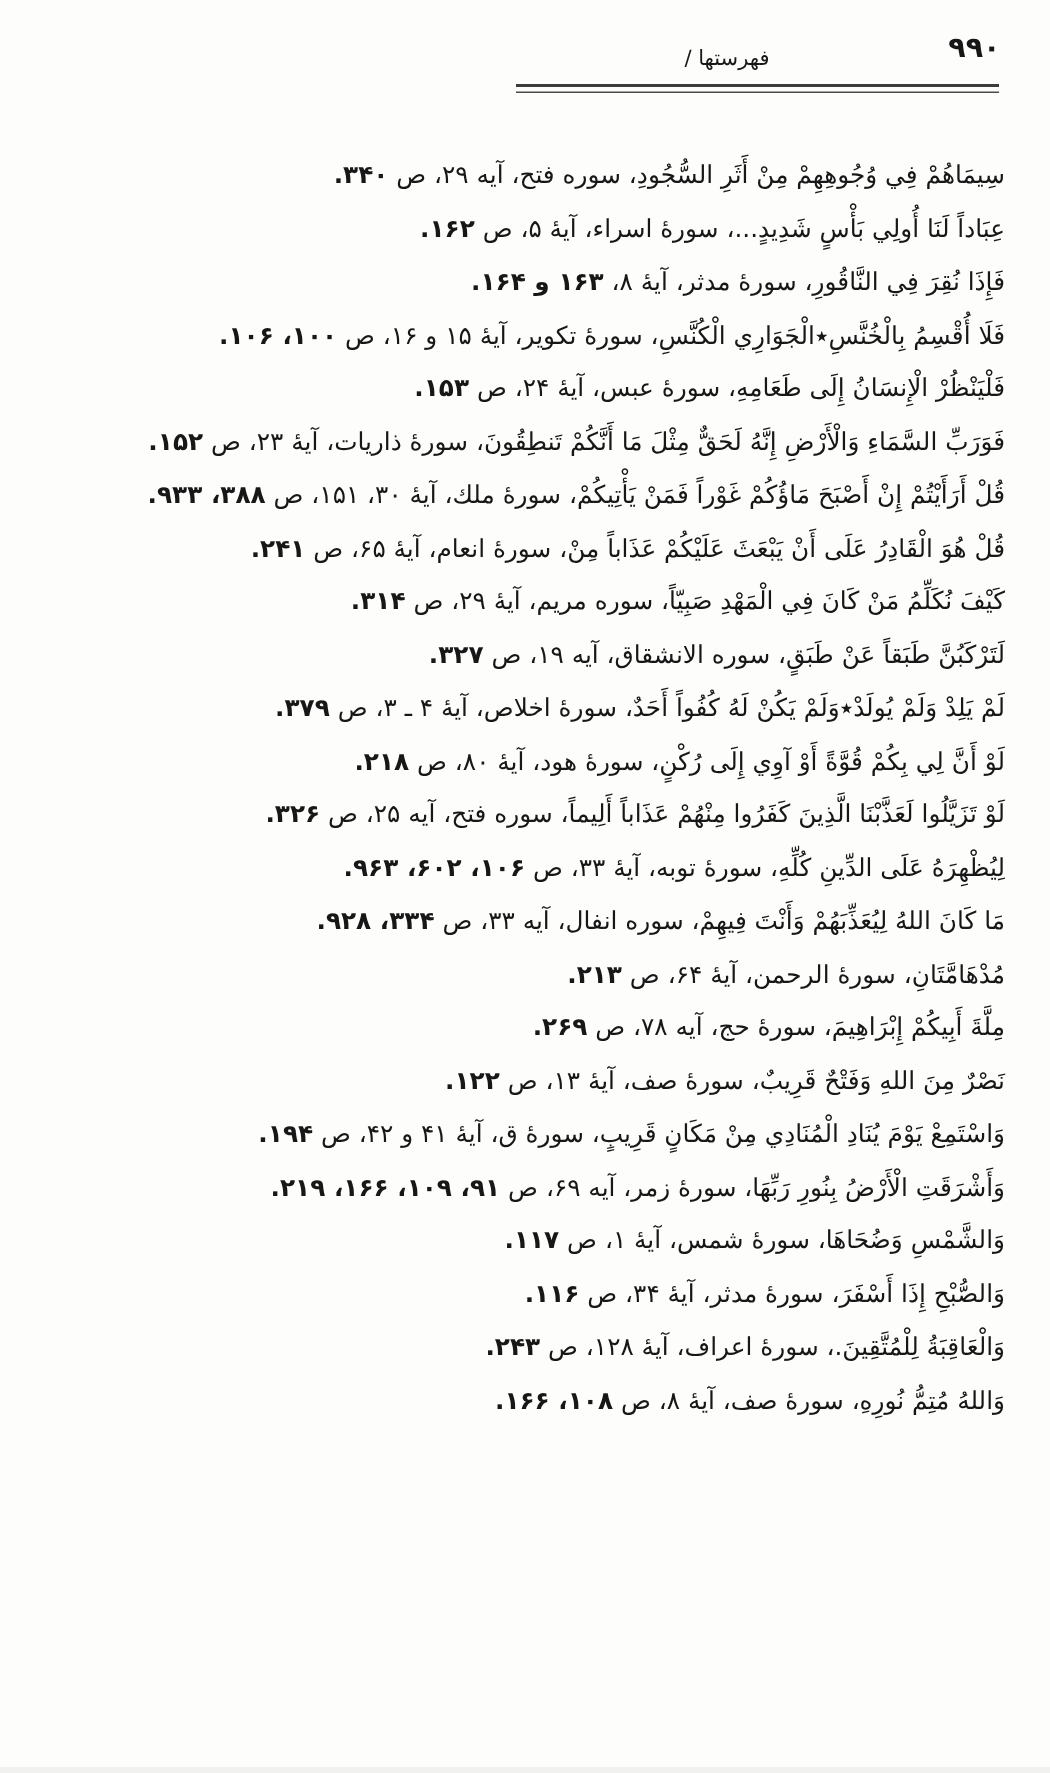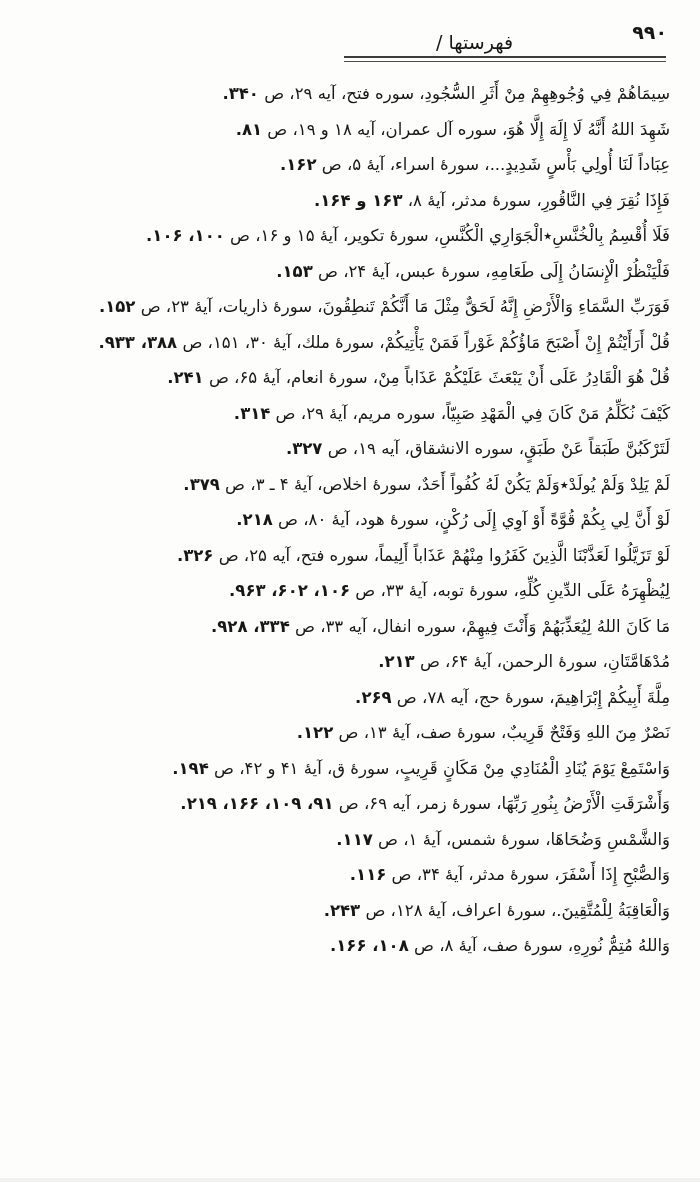--- a/index.html
+++ b/index.html
@@ -12,30 +12,30 @@
     color:#171717;
     margin:0 auto;
   }
   .page-number{
     position:absolute;top:21px;right:33px;
     font-size:19px;font-weight:bold;letter-spacing:1px;
     direction:rtl;
   }
   .header-title{
     position:absolute;top:31px;right:187px;
-    font-size:19px;
+    font-size:14px;
     direction:rtl;
   }
   .double-rule{
     position:absolute;top:56px;right:34px;width:322px;height:3px;
     border-top:2px solid #3c3c3c;
     border-bottom:1px solid #4a4a4a;
   }
   .entries{
-    position:absolute;top:76px;right:30px;left:14px;
+    position:absolute;top:99px;right:30px;left:14px;
     direction:rtl;text-align:right;
   }
   .entry{
     margin:0;
     white-space:nowrap;
     font-size:16.5px;
     line-height:35.5px;
     height:35.5px;
     overflow:visible;
   }
@@ -48,21 +48,20 @@
 </head>
 <body>
 
 <div class="page">
   <div class="page-number">۹۹۰</div>
   <div class="header-title">فهرستها /</div>
   <div class="double-rule"></div>
 
   <div class="entries" id="entries">
       <p class="entry"><span>سِيمَاهُمْ فِي وُجُوهِهِمْ مِنْ أَثَرِ السُّجُودِ، سوره فتح، آيه ۲۹، ص</span> <b>۳۴۰.</b></p>
-      <p class="entry"><span>شَهِدَ اللهُ أَنَّهُ لَا إِلَهَ إِلَّا هُوَ، سوره آل عمران، آيه ۱۸ و ۱۹، ص</span> <b>۸۱.</b></p>
       <p class="entry"><span>عِبَاداً لَنَا أُولِي بَأْسٍ شَدِيدٍ...، سورهٔ اسراء، آيهٔ ۵، ص</span> <b>۱۶۲.</b></p>
       <p class="entry"><span>فَإِذَا نُقِرَ فِي النَّاقُورِ، سورهٔ مدثر، آيهٔ ۸،</span> <b>۱۶۳ و ۱۶۴.</b></p>
       <p class="entry"><span>فَلَا أُقْسِمُ بِالْخُنَّسِ٭الْجَوَارِي الْكُنَّسِ، سورهٔ تكوير، آيهٔ ۱۵ و ۱۶، ص</span> <b>۱۰۰، ۱۰۶.</b></p>
       <p class="entry"><span>فَلْيَنْظُرْ الْإِنسَانُ إِلَى طَعَامِهِ، سورهٔ عبس، آيهٔ ۲۴، ص</span> <b>۱۵۳.</b></p>
       <p class="entry"><span>فَوَرَبِّ السَّمَاءِ وَالْأَرْضِ إِنَّهُ لَحَقٌّ مِثْلَ مَا أَنَّكُمْ تَنطِقُونَ، سورهٔ ذاريات، آيهٔ ۲۳، ص</span> <b>۱۵۲.</b></p>
       <p class="entry"><span>قُلْ أَرَأَيْتُمْ إِنْ أَصْبَحَ مَاؤُكُمْ غَوْراً فَمَنْ يَأْتِيكُمْ، سورهٔ ملك، آيهٔ ۳۰، ۱۵۱، ص</span> <b>۳۸۸، ۹۳۳.</b></p>
       <p class="entry"><span>قُلْ هُوَ الْقَادِرُ عَلَى أَنْ يَبْعَثَ عَلَيْكُمْ عَذَاباً مِنْ، سورهٔ انعام، آيهٔ ۶۵، ص</span> <b>۲۴۱.</b></p>
       <p class="entry"><span>كَيْفَ نُكَلِّمُ مَنْ كَانَ فِي الْمَهْدِ صَبِيّاً، سوره مريم، آيهٔ ۲۹، ص</span> <b>۳۱۴.</b></p>
       <p class="entry"><span>لَتَرْكَبُنَّ طَبَقاً عَنْ طَبَقٍ، سوره الانشقاق، آيه ۱۹، ص</span> <b>۳۲۷.</b></p>
       <p class="entry"><span>لَمْ يَلِدْ وَلَمْ يُولَدْ٭وَلَمْ يَكُنْ لَهُ كُفُواً أَحَدٌ، سورهٔ اخلاص، آيهٔ ۴ ـ ۳، ص</span> <b>۳۷۹.</b></p>

